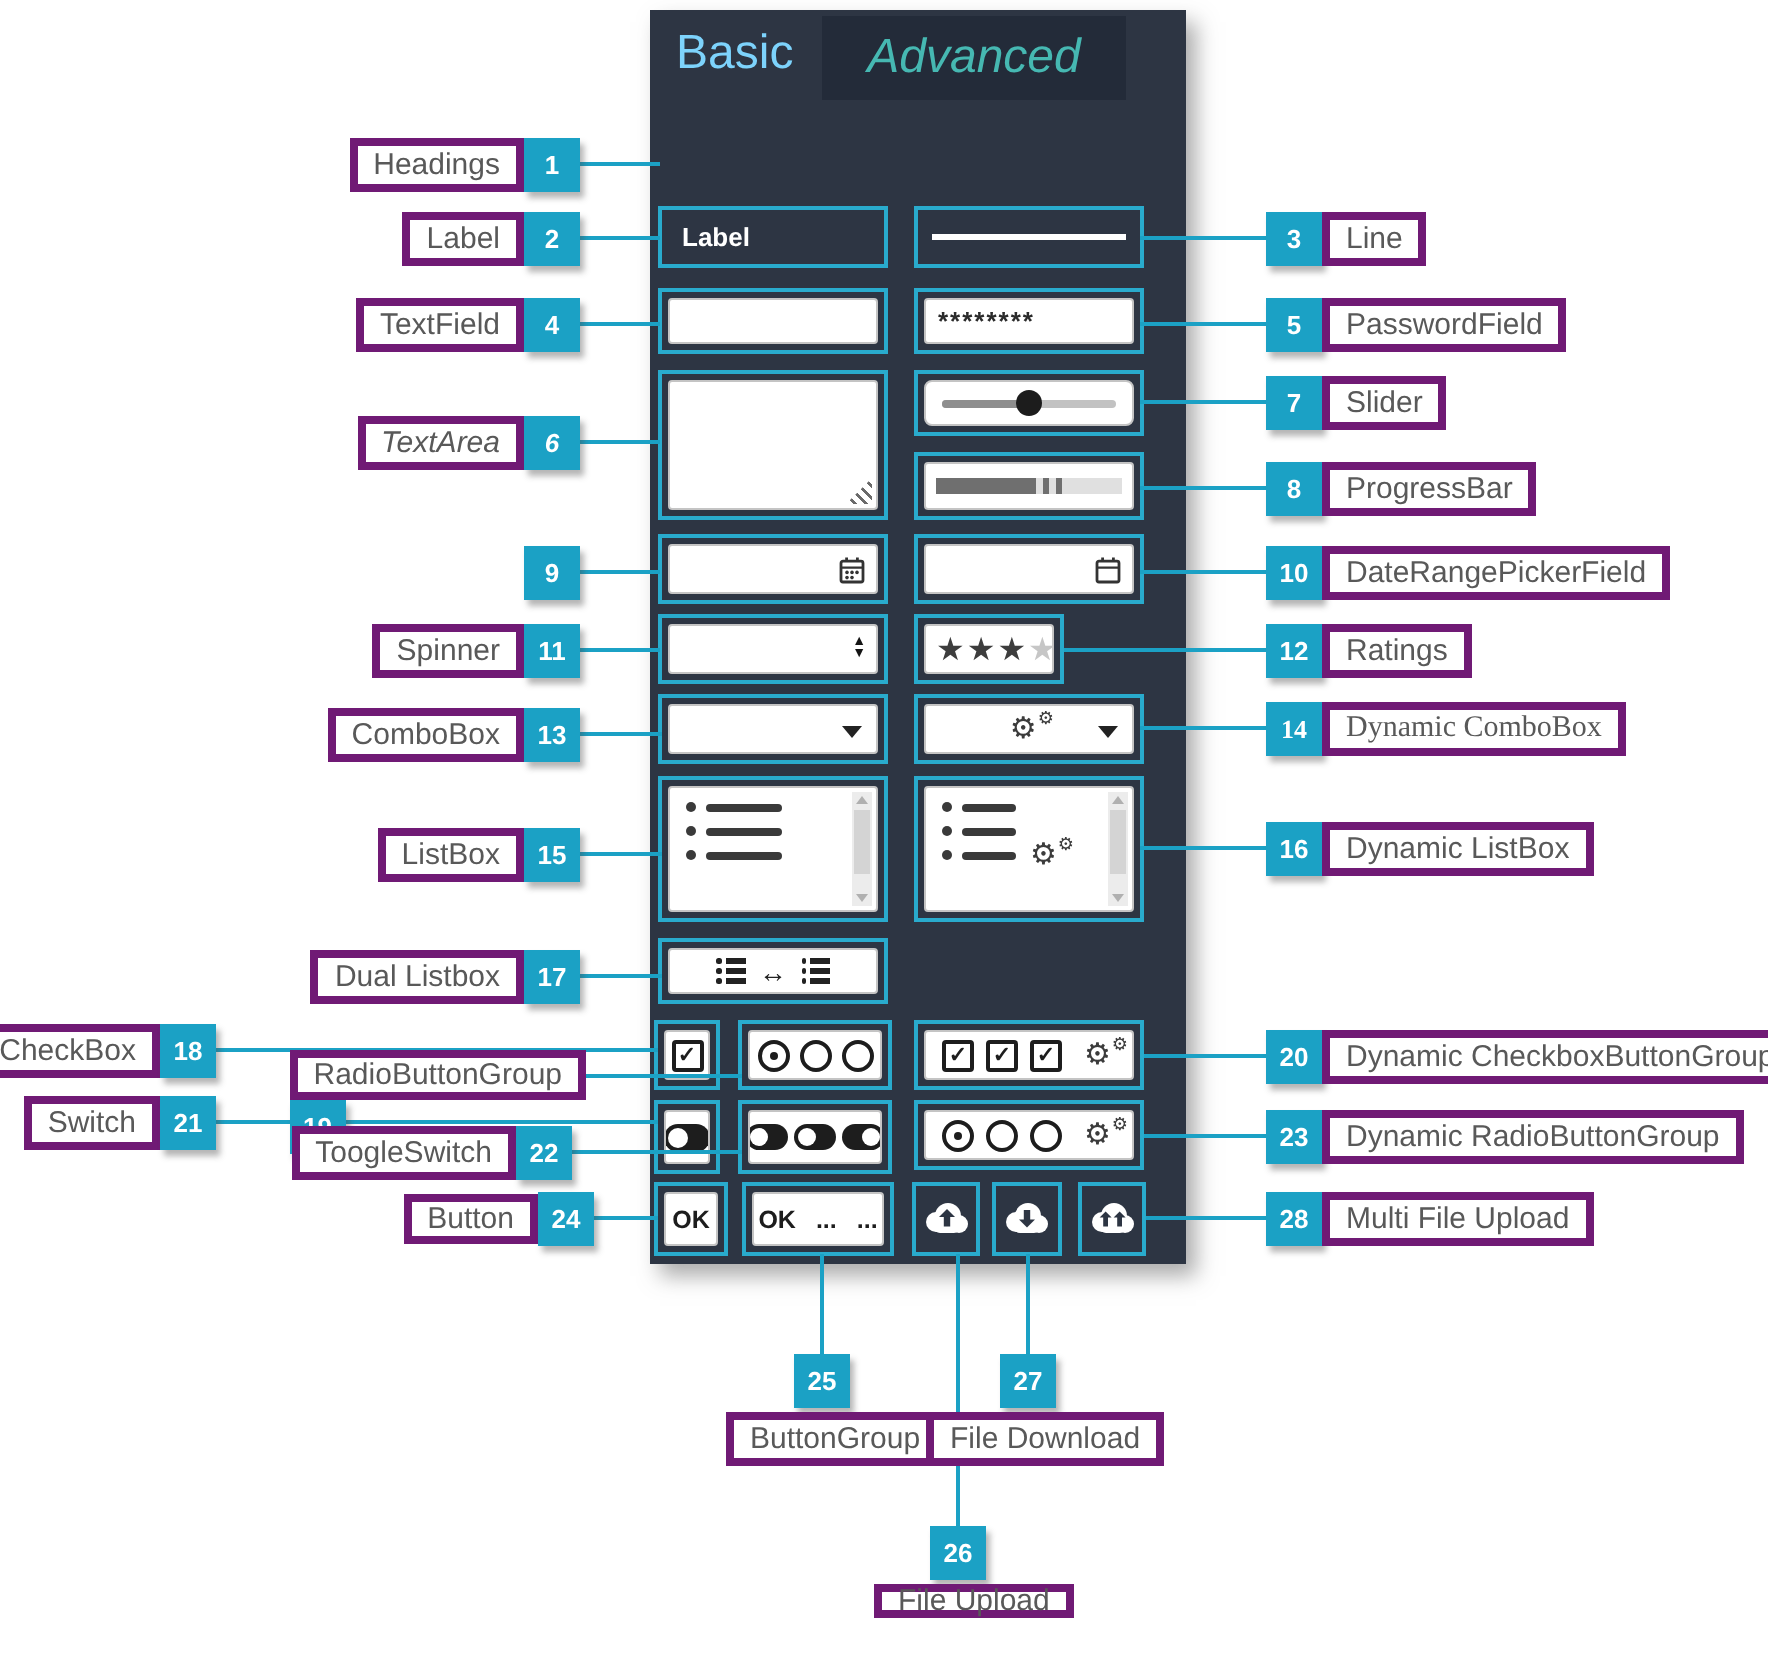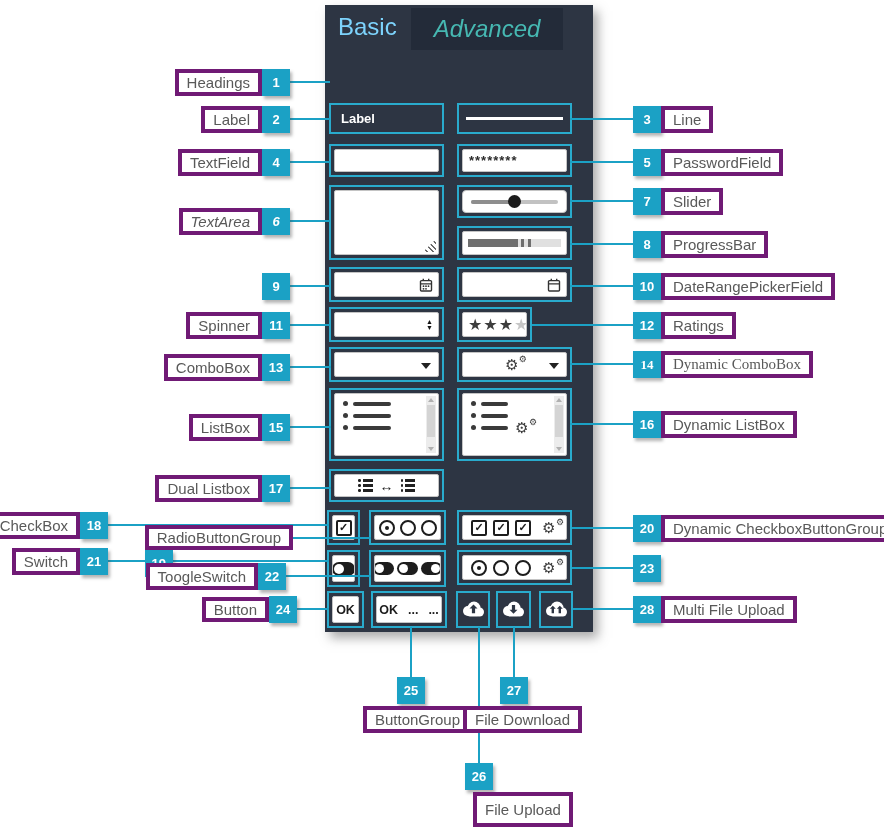--- a/index.html
+++ b/index.html
@@ -539,24 +539,25 @@
 <div class="callout" style="left:633px;top:411px;">
   <div class="badge">16</div>
   <div class="co-box">Dynamic ListBox</div>
 </div>
 <div class="callout" style="left:633px;top:515px;">
   <div class="badge">20</div>
   <div class="co-box">Dynamic CheckboxButtonGroup</div>
 </div>
 <div class="callout" style="left:633px;top:555px;">
   <div class="badge">23</div>
+  <div class="co-box">Dynamic RadioButtonGroup</div>
 </div>
 <div class="callout" style="left:633px;top:596px;">
   <div class="badge">28</div>
   <div class="co-box">Multi File Upload</div>
 </div>
 
 <div class="badge solo" style="left:397px;top:677px;">25</div>
 <div class="co-box solo" style="left:363px;top:706px;height:27px;">ButtonGroup</div>
 <div class="badge solo" style="left:500px;top:677px;">27</div>
 <div class="co-box solo" style="left:463px;top:706px;height:27px;">File Download</div>
 <div class="badge solo" style="left:465px;top:763px;">26</div>
-<div class="co-box solo" style="left:437px;top:792px;height:35px;margin-left:36px;">File Upload</div>
+<div class="co-box solo" style="left:437px;top:792px;height:17px;">File Upload</div>
 
 </body></html>

